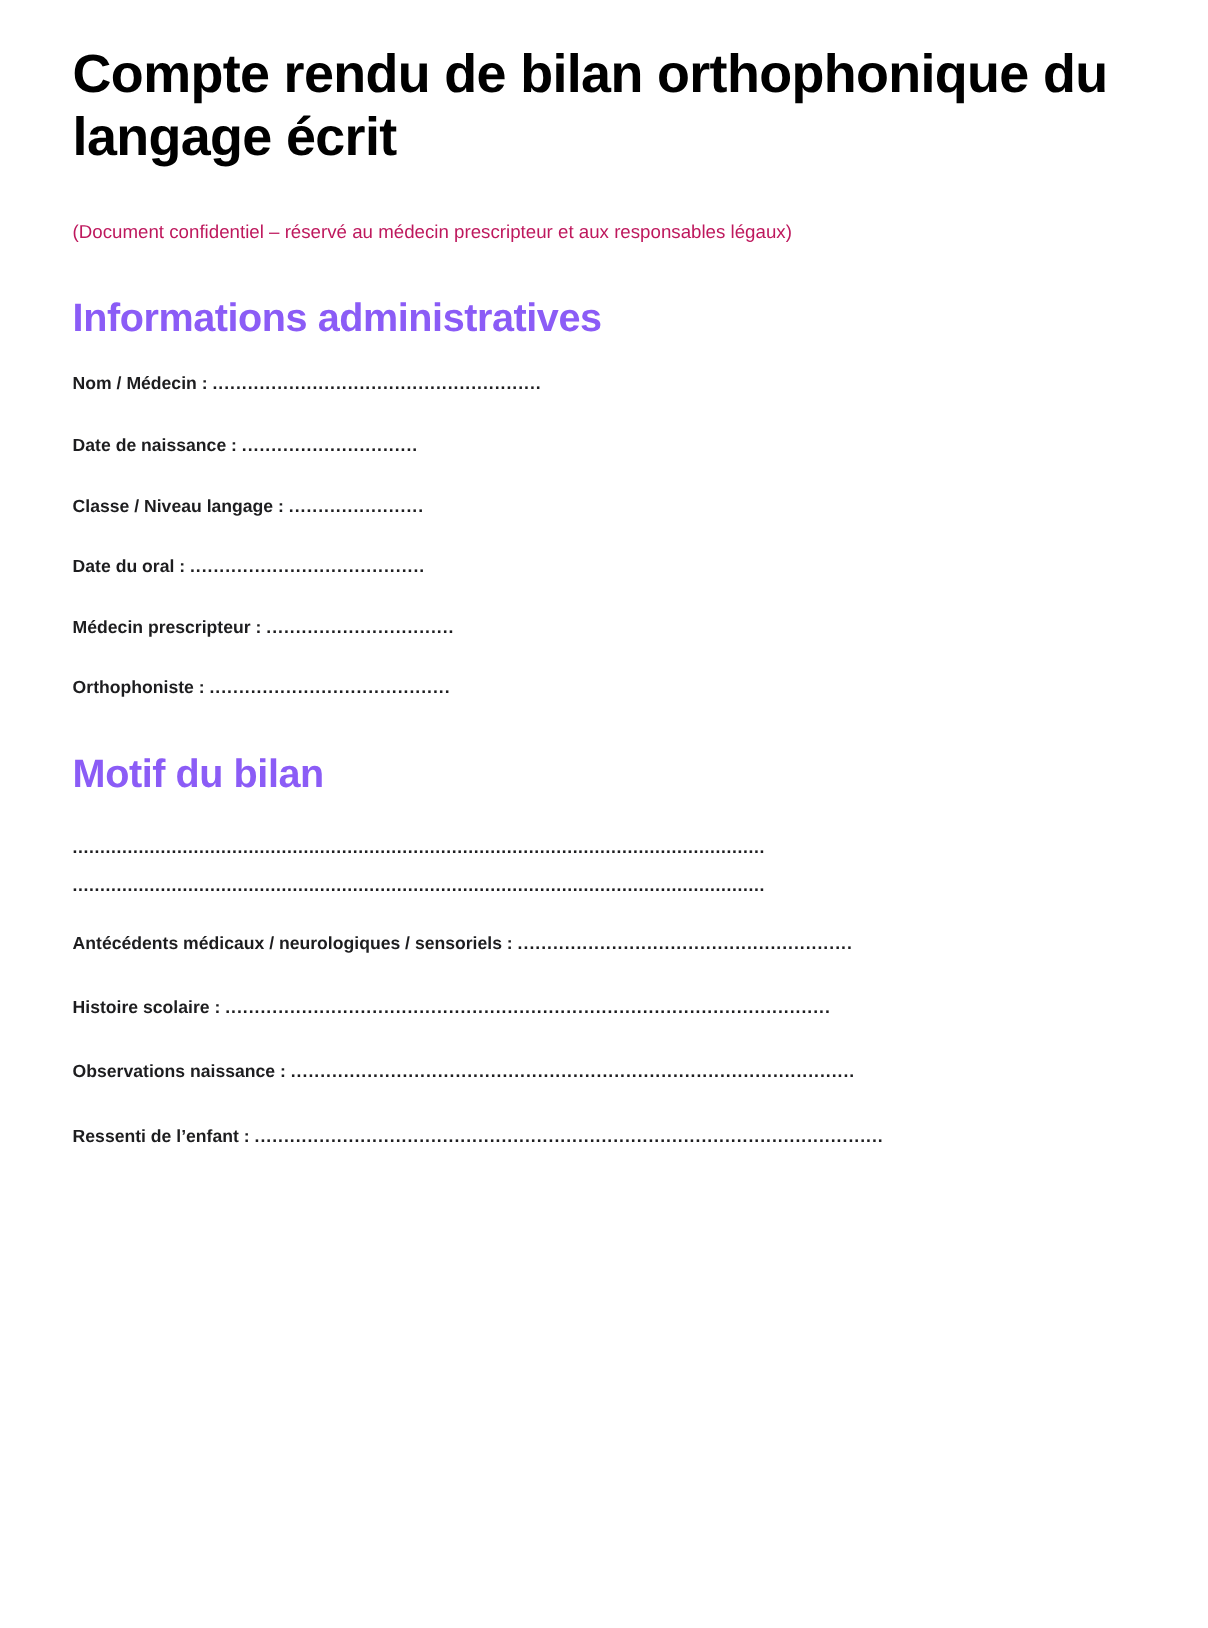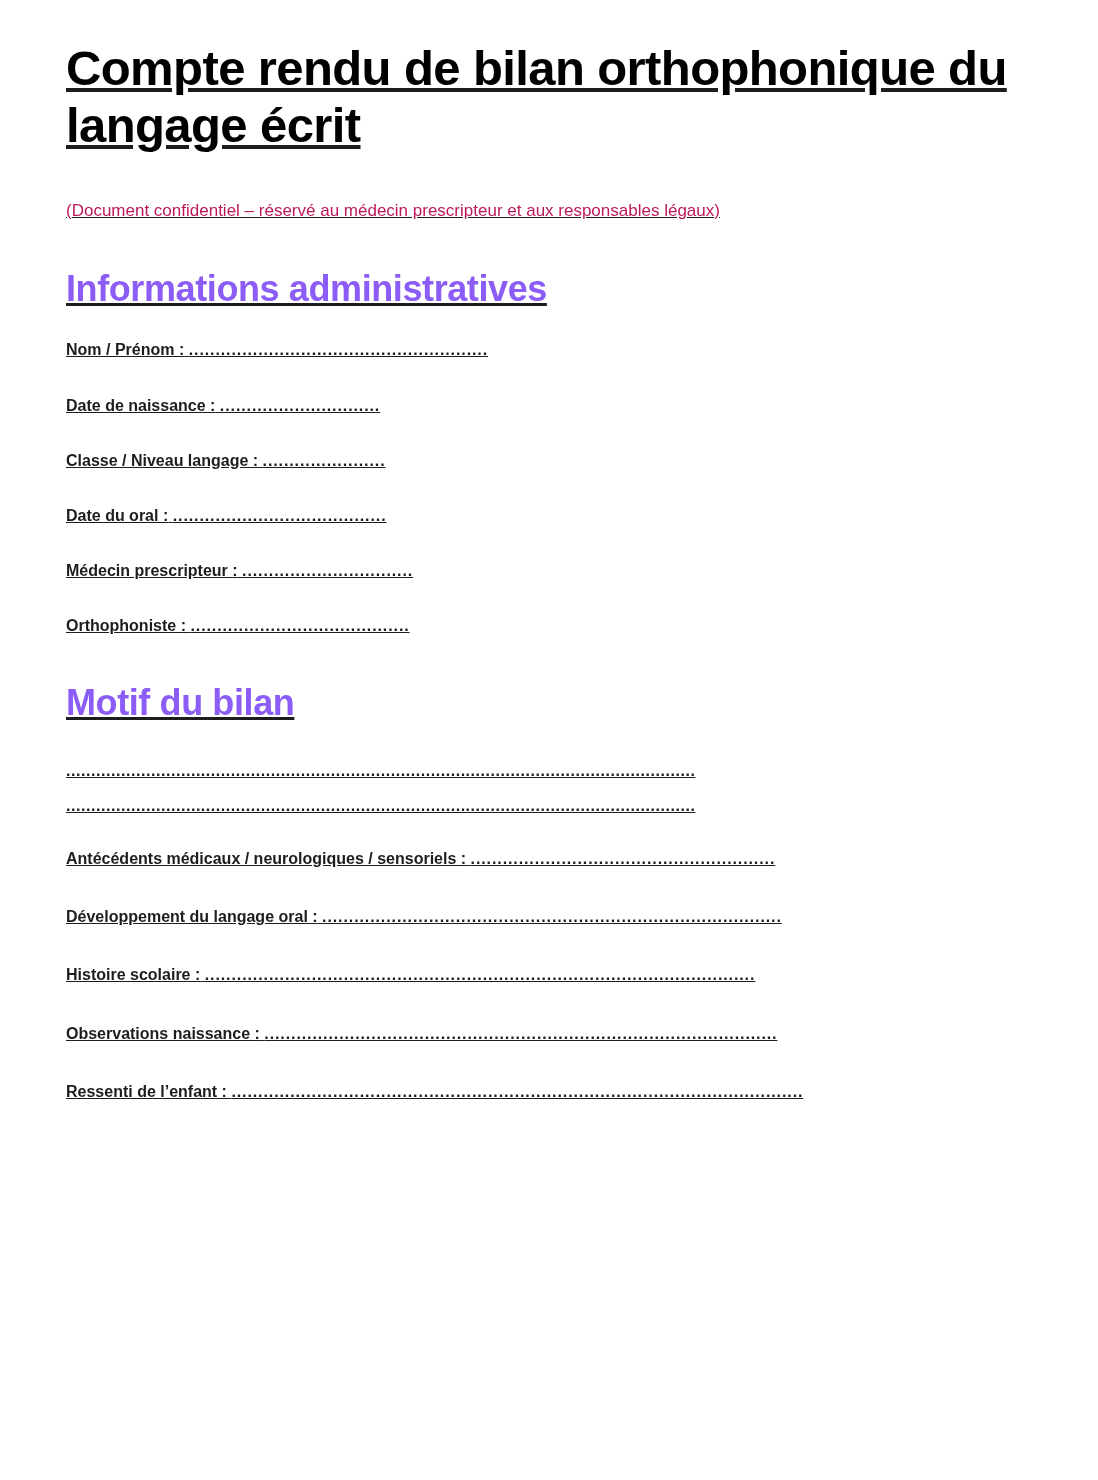--- a/index.html
+++ b/index.html
@@ -14,21 +14,20 @@
     font-family: "Liberation Sans", "DejaVu Sans", sans-serif;
     color: #1d1d1f;
     -webkit-font-smoothing: antialiased;
   }
   .page {
     box-sizing: border-box;
     width: 1098px;
     min-height: 1480px;
     padding: 40px 66px 60px 66px;
     background: #ffffff;
-    text-decoration: underline;
   }
 
   
   .doc-title {
     font-size: 49px;
     line-height: 1.16;
     font-weight: 700;
     letter-spacing: -0.6px;
     color: #000000;
     margin: 0 0 0 0;
@@ -114,21 +113,21 @@
 <div class="page">
 
   <h1 class="doc-title">Compte rendu de bilan orthophonique du langage écrit</h1>
 
   <p class="doc-subtitle">(Document confidentiel – réservé au médecin prescripteur et aux responsables légaux)</p>
 
   <h2 class="section-heading">Informations administratives</h2>
 
   <div class="fields">
     <div class="field-row">
-      <span class="field-label">Nom / Prénom :</span>
+      <span class="field-label">Nom / Médecin :</span>
       <span class="field-dots">........................................................</span>
     </div>
     <div class="field-row">
       <span class="field-label">Date de naissance :</span>
       <span class="field-dots">..............................</span>
     </div>
     <div class="field-row">
       <span class="field-label">Classe / Niveau langage :</span>
       <span class="field-dots">.......................</span>
     </div>
@@ -153,24 +152,20 @@
     <div class="answer-line">..............................................................................................................................</div>
   </div>
 
 
   <div class="fields anamnese-fields">
     <div class="field-row">
       <span class="field-label">Antécédents médicaux / neurologiques / sensoriels :</span>
       <span class="field-dots">.........................................................</span>
     </div>
     <div class="field-row">
-      <span class="field-label">Développement du langage oral :</span>
-      <span class="field-dots">......................................................................................</span>
-    </div>
-    <div class="field-row">
       <span class="field-label">Histoire scolaire :</span>
       <span class="field-dots">.......................................................................................................</span>
     </div>
     <div class="field-row">
       <span class="field-label">Observations naissance :</span>
       <span class="field-dots">................................................................................................</span>
     </div>
     <div class="field-row">
       <span class="field-label">Ressenti de l’enfant :</span>
       <span class="field-dots">...........................................................................................................</span>

